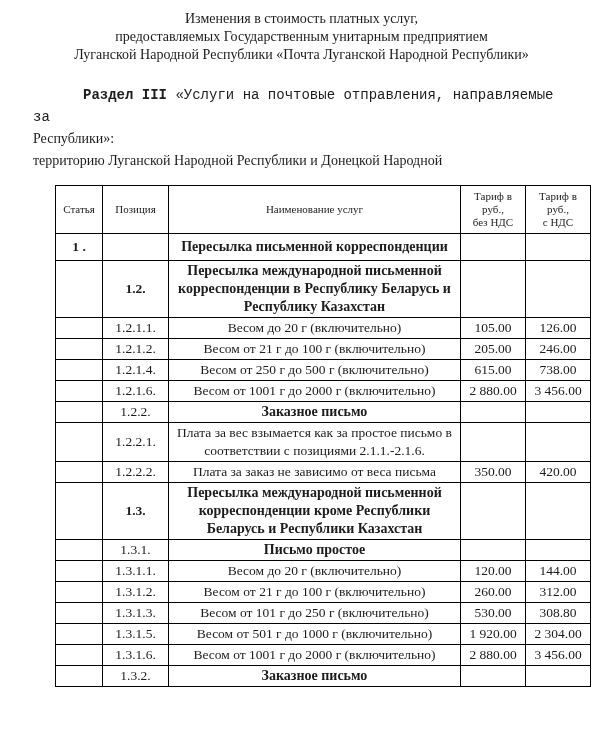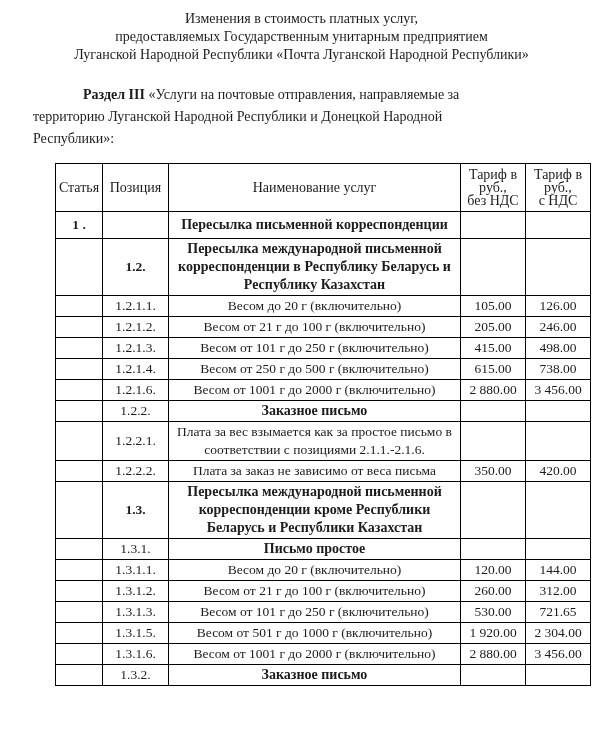--- a/index.html
+++ b/index.html
@@ -19,35 +19,35 @@
     font-size: 14px;
     line-height: 18px;
   }
   .title-line { display: block; }
   .section-paragraph {
     margin: 20px 36px 0 33px;
     font-size: 14px;
     line-height: 22px;
   }
   .section-line { display: block; }
-  .section-line.first { text-indent: 50px; }
+  .section-line.first { text-indent: 50px; font-family: Liberation Mono, monospace; }
   .section-label { font-weight: bold; }
   table.tariff {
     border-collapse: collapse;
     table-layout: fixed;
     width: 535px;
     margin: 13px 0 0 55px;
   }
   table.tariff th, table.tariff td {
     border: 1px solid #000000;
     overflow: hidden;
   }
   table.tariff th {
     font-weight: normal;
-    font-size: 14px;
+    font-size: 11px;
     line-height: 13px;
     vertical-align: middle;
     padding: 4px 2px;
     white-space: pre-line;
   }
   table.tariff td {
     font-size: 13.5px;
     line-height: 18px;
     vertical-align: middle;
     padding: 1px 4px;
@@ -65,22 +65,22 @@
 <div class="page">
 
   <div class="title-block">
     <span class="title-line">Изменения в стоимость платных услуг,</span>
     <span class="title-line">предоставляемых Государственным унитарным предприятием</span>
     <span class="title-line">Луганской Народной Республики «Почта Луганской Народной Республики»</span>
   </div>
 
   <p class="section-paragraph">
     <span class="section-line first"><b class="section-label">Раздел III</b><span> «Услуги на почтовые отправления, направляемые за</span></span>
+    <span class="section-line">Республики»:</span>
     <span class="section-line">территорию Луганской Народной Республики и Донецкой Народной</span>
-    <span class="section-line">Республики»:</span>
   </p>
 
   <table class="tariff">
     <colgroup>
       <col style="width:47px">
       <col style="width:66px">
       <col style="width:292px">
       <col style="width:65px">
       <col style="width:65px">
     </colgroup>
@@ -121,27 +121,20 @@
         </tr>
         <tr>
           <td class="col-article"></td>
           <td class="col-position">1.2.1.2.</td>
           <td class="col-name">Весом от 21 г до 100 г (включительно)</td>
           <td class="col-tariff_no_vat">205.00</td>
           <td class="col-tariff_vat">246.00</td>
         </tr>
         <tr>
           <td class="col-article"></td>
-          <td class="col-position">1.2.1.3.</td>
-          <td class="col-name">Весом от 101 г до 250 г (включительно)</td>
-          <td class="col-tariff_no_vat">415.00</td>
-          <td class="col-tariff_vat">498.00</td>
-        </tr>
-        <tr>
-          <td class="col-article"></td>
           <td class="col-position">1.2.1.4.</td>
           <td class="col-name">Весом от 250 г до 500 г (включительно)</td>
           <td class="col-tariff_no_vat">615.00</td>
           <td class="col-tariff_vat">738.00</td>
         </tr>
         <tr>
           <td class="col-article"></td>
           <td class="col-position">1.2.1.6.</td>
           <td class="col-name">Весом от 1001 г до 2000 г (включительно)</td>
           <td class="col-tariff_no_vat">2 880.00</td>
@@ -194,21 +187,21 @@
           <td class="col-position">1.3.1.2.</td>
           <td class="col-name">Весом от 21 г до 100 г (включительно)</td>
           <td class="col-tariff_no_vat">260.00</td>
           <td class="col-tariff_vat">312.00</td>
         </tr>
         <tr>
           <td class="col-article"></td>
           <td class="col-position">1.3.1.3.</td>
           <td class="col-name">Весом от 101 г до 250 г (включительно)</td>
           <td class="col-tariff_no_vat">530.00</td>
-          <td class="col-tariff_vat">721.65</td>
+          <td class="col-tariff_vat">308.80</td>
         </tr>
         <tr>
           <td class="col-article"></td>
           <td class="col-position">1.3.1.5.</td>
           <td class="col-name">Весом от 501 г до 1000 г (включительно)</td>
           <td class="col-tariff_no_vat">1 920.00</td>
           <td class="col-tariff_vat">2 304.00</td>
         </tr>
         <tr>
           <td class="col-article"></td>

